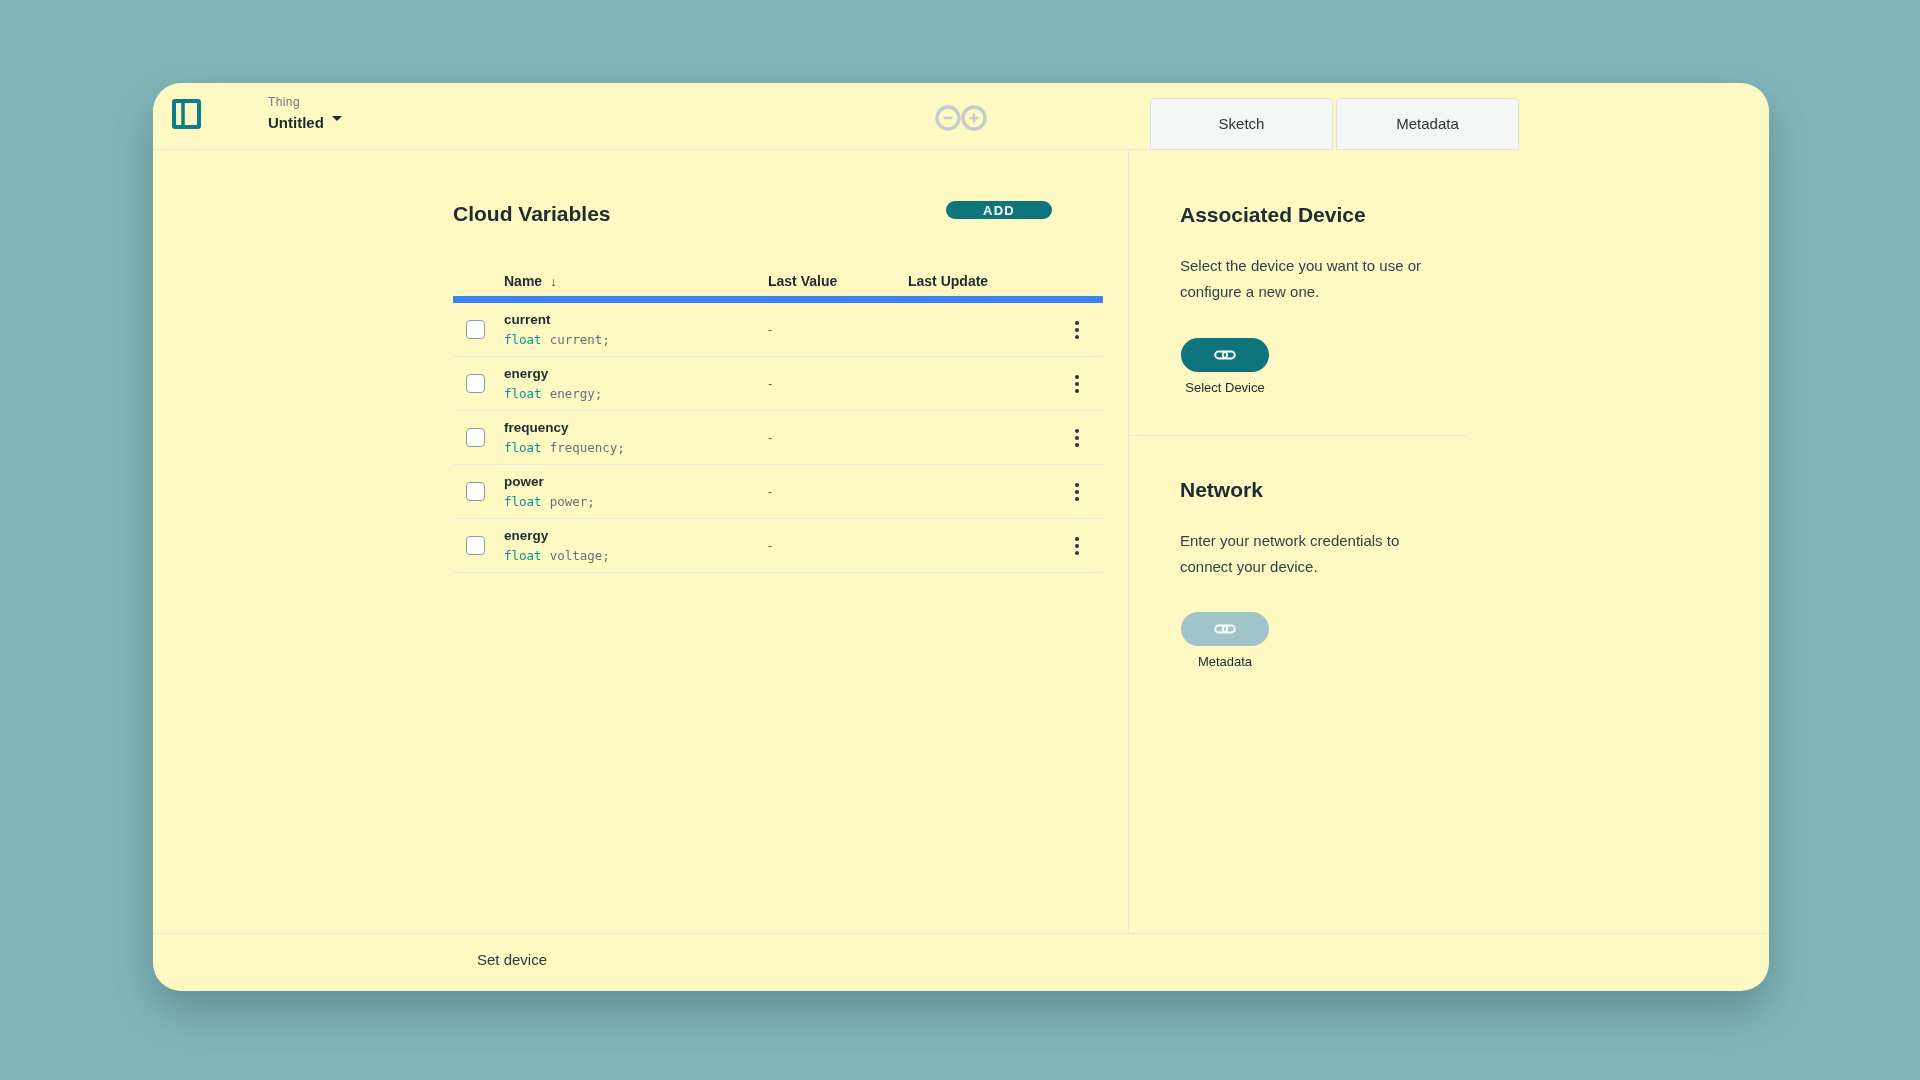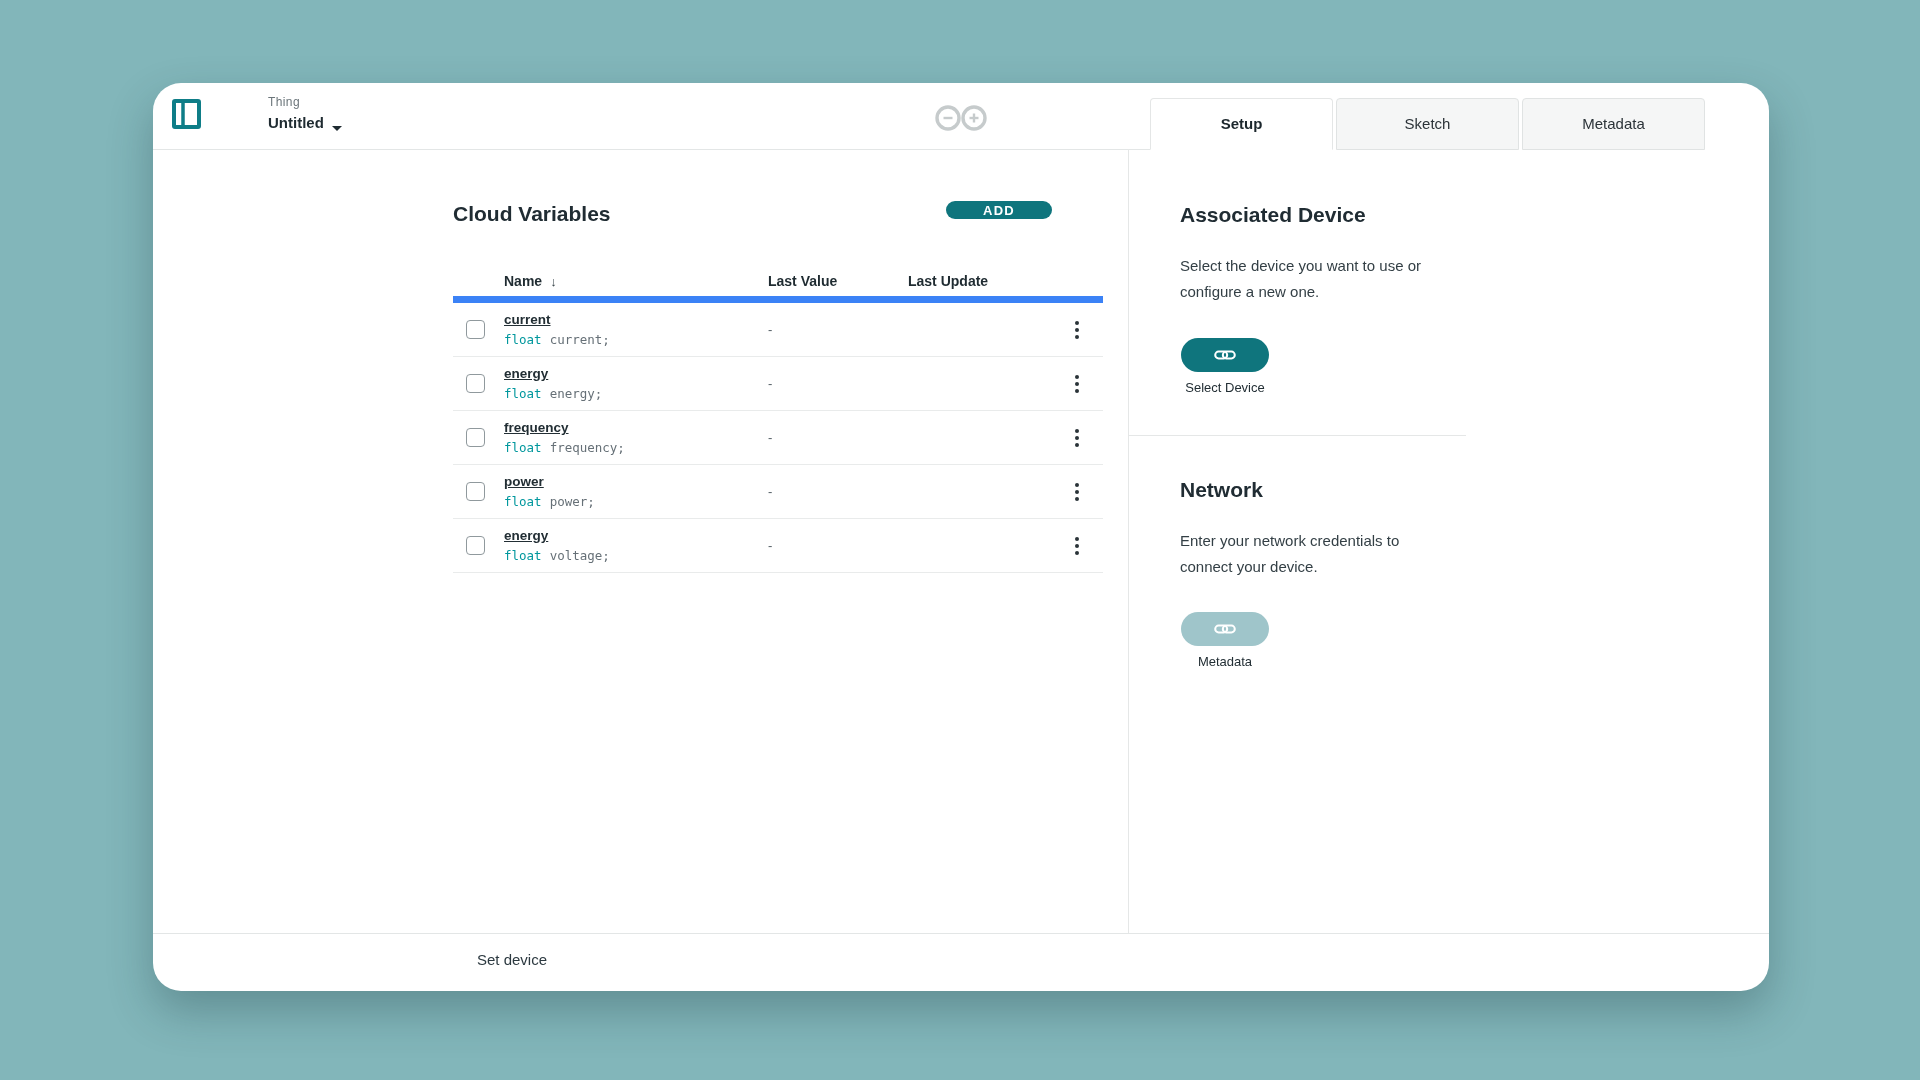--- a/index.html
+++ b/index.html
@@ -5,29 +5,29 @@
   * { margin:0; padding:0; box-sizing:border-box; }
   html,body { width:1920px; height:1080px; }
   body {
     background:#82b6ba;
     font-family:"Liberation Sans", sans-serif;
     position:relative;
     overflow:hidden;
   }
   .card {
     position:absolute; left:153px; top:83px; width:1616px; height:908px;
-    background:#ffffff; border-radius:28px;
+    background:#fef9c3; border-radius:28px;
     box-shadow:0 20px 45px rgba(20,50,55,0.30);
   }
   
   .hdr-line { position:absolute; left:0; top:66px; width:998px; height:1px; background:#e3e6e6; }
   .toggle { position:absolute; left:19px; top:16px; width:29px; height:30px; cursor:pointer; }
   .thing { position:absolute; left:115px; top:12px; cursor:pointer; }
   .thing-label { font-size:12px; color:#6b757a; letter-spacing:0.4px; }
-  .thing-name-row { display:flex; align-items:flex-end; margin-top:5px; }
+  .thing-name-row { display:flex; align-items:flex-start; margin-top:5px; }
   .thing-name { font-size:15px; font-weight:700; color:#1f2b31; }
   .caret { width:0; height:0; border-left:5px solid transparent; border-right:5px solid transparent;
            border-top:5px solid #1f2b31; margin-left:8px; margin-top:2px; }
   .logo { position:absolute; left:781px; top:16px; }
   .tabs { position:absolute; left:997px; top:15px; display:flex; gap:3px; }
   .tab {
     width:183px; height:52px; line-height:50px; text-align:center;
     font-size:15px; color:#2b3338; background:#f5f6f6;
     border:1px solid #e0e3e3; border-radius:4px 4px 0 0; cursor:pointer;
   }
@@ -47,21 +47,21 @@
   .sort { margin-left:8px; font-weight:400; font-size:13px; color:#323e44; }
   .col-check { width:51px; }
   .col-name  { width:264px; }
   .col-lv    { width:140px; }
   .col-lu    { width:155px; }
   .col-menu  { width:40px; display:flex; }
   .t-row { display:flex; align-items:center; height:54px; border-bottom:1px solid #e9ebeb; }
   .cb { display:block; width:19px; height:19px; margin-left:13px; background:#fff;
         border:1.5px solid #90999d; border-radius:4px; cursor:pointer; }
   .name-block { display:flex; flex-direction:column; }
-  .vname { font-size:13.5px; font-weight:700; color:#222e34;text-decoration:underline; }
+  .vname { font-size:13.5px; font-weight:700; color:#222e34; }
   .vdecl { margin-top:5px; font-family:"DejaVu Sans Mono", monospace; font-size:12.5px; }
   .vdecl .kw { color:#00979d; margin-right:8px; font-family:inherit; }
   .vdecl .rest { color:#667077; font-family:inherit; }
   .cell-dash { color:#556066; font-size:13px; }
   .kebab { display:flex; flex-direction:column; gap:3px; margin-left:8px; padding:4px; cursor:pointer; }
   .kebab i { width:4px; height:4px; border-radius:50%; background:#2a3338; }
   
   .vline { position:absolute; left:975px; top:66px; width:1px; height:784px; background:#e5e7e7; }
   .hline { position:absolute; left:975px; top:352px; width:338px; height:1px; background:#e5e7e7; }
   .p-title { position:absolute; left:1027px; font-size:21px; font-weight:700; color:#202c33; }
@@ -106,21 +106,20 @@
     <svg width="54" height="38" viewBox="0 0 54 38" fill="none">
       <circle cx="14" cy="19" r="11" stroke="#c6cbcc" stroke-width="3.4"></circle>
       <circle cx="40" cy="19" r="11" stroke="#c6cbcc" stroke-width="3.4"></circle>
       <line x1="9.5" y1="19" x2="18.5" y2="19" stroke="#c6cbcc" stroke-width="2.4"></line>
       <line x1="35.5" y1="19" x2="44.5" y2="19" stroke="#c6cbcc" stroke-width="2.4"></line>
       <line x1="40" y1="14.5" x2="40" y2="23.5" stroke="#c6cbcc" stroke-width="2.4"></line>
     </svg>
   </div>
 
   <nav class="tabs">
-    <div class="tab active">Setup</div>
     <div class="tab">Sketch</div>
     <div class="tab">Metadata</div>
   </nav>
 
   <h1 class="cv-title">Cloud Variables</h1>
   <button class="add-btn">ADD</button>
 
   <div class="table">
     <div class="t-head">
       <span class="col-check"></span>

